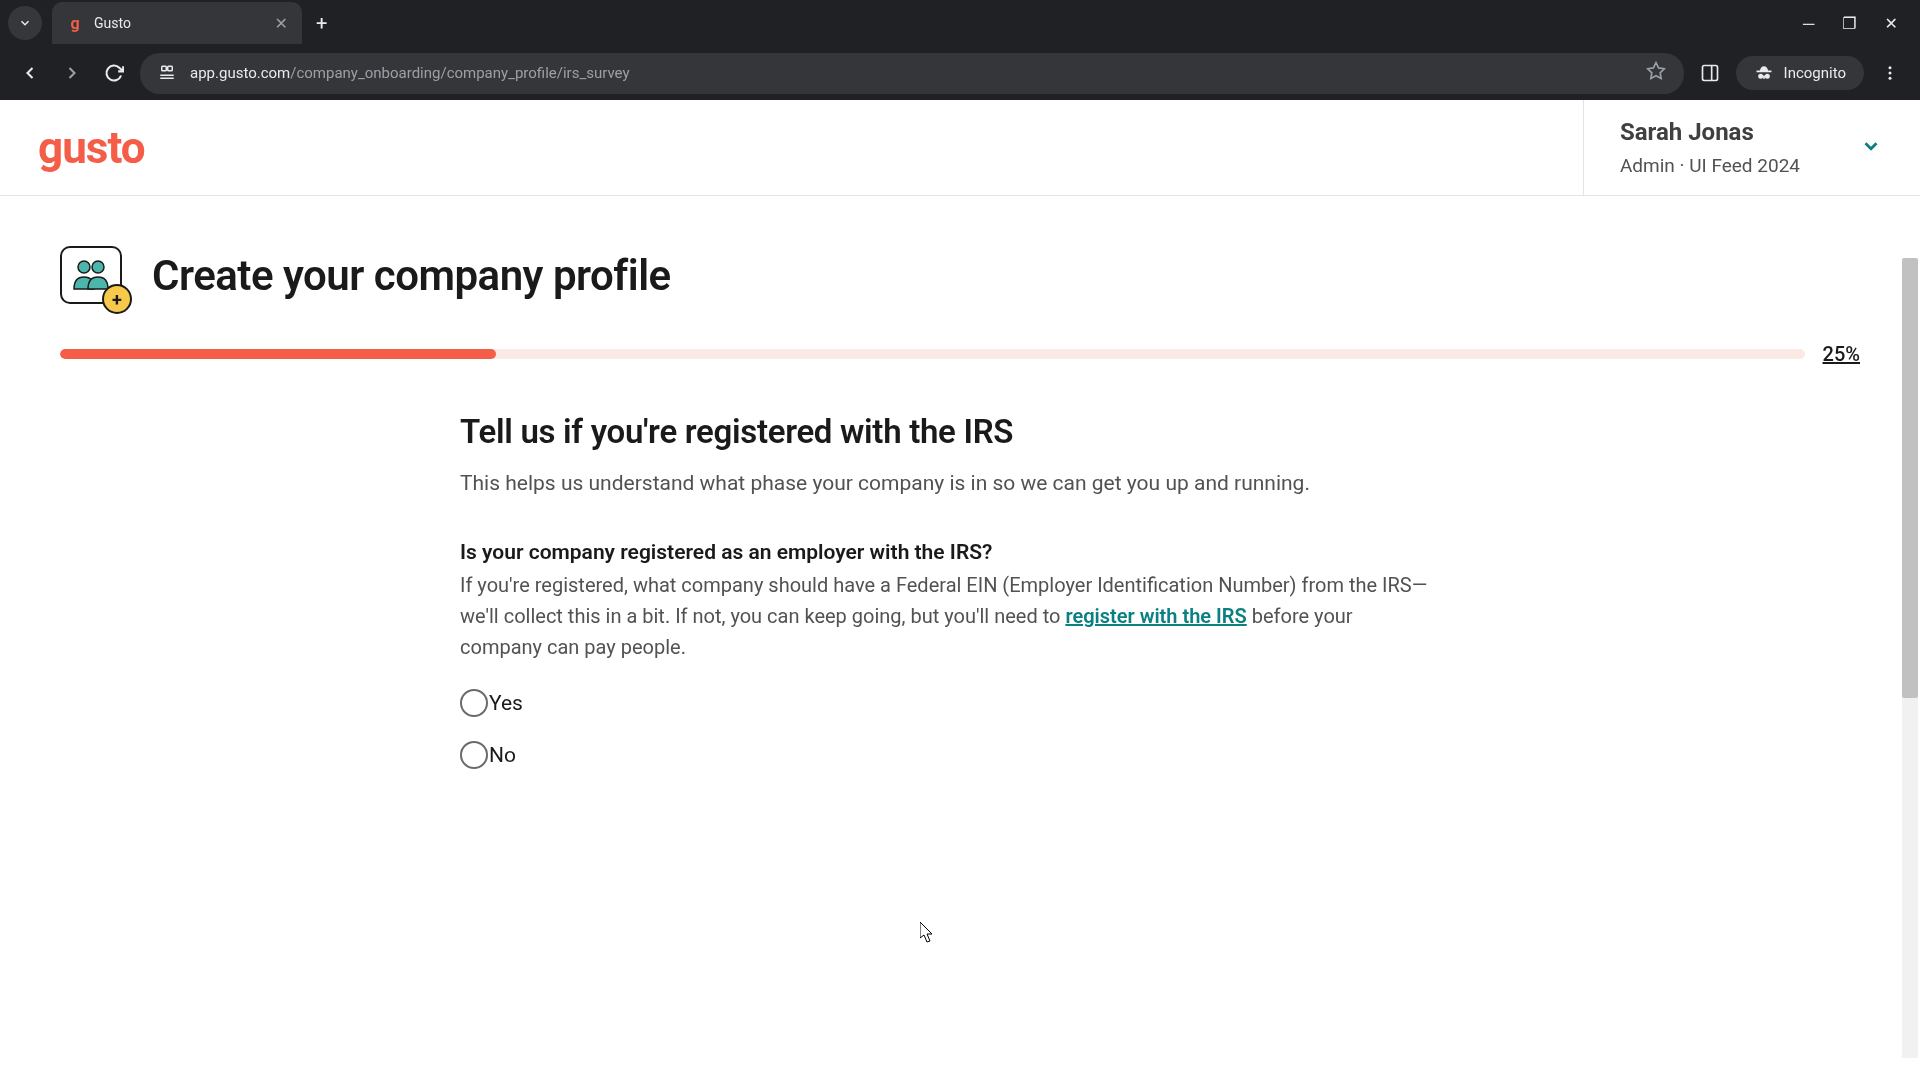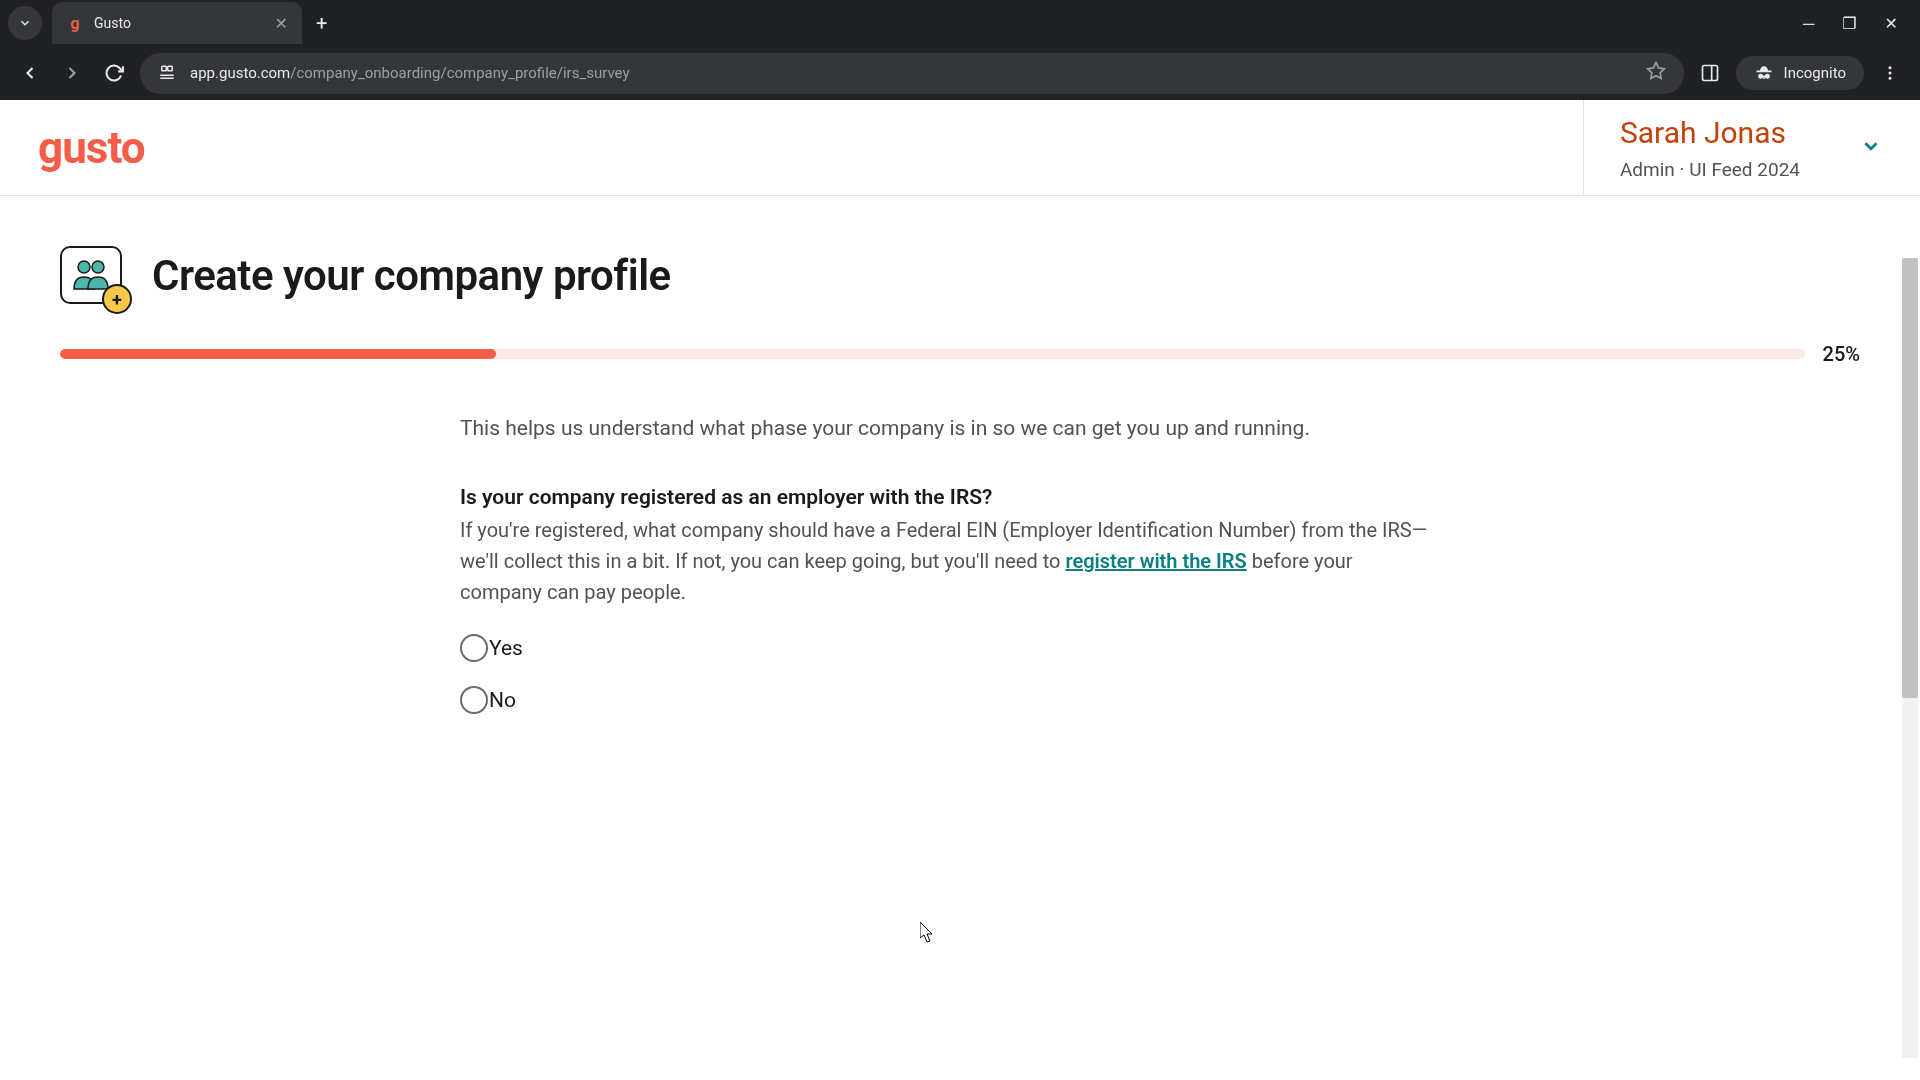--- a/index.html
+++ b/index.html
@@ -27,36 +27,36 @@
     .star-btn { color: #9aa0a6; cursor: pointer; }
     .toolbar-btn { color: #e8eaed; cursor: pointer; width: 32px; height: 32px; display: flex; align-items: center; justify-content: center; }
     .incognito { background: #35363a; height: 34px; border-radius: 20px; display: flex; align-items: center; padding: 0 18px; gap: 10px; color: #e8eaed; font-size: 15px; }
     .more-btn { color: #e8eaed; cursor: pointer; width: 32px; display: flex; align-items: center; justify-content: center; }
 
     
     .app-header { height: 96px; border-bottom: 1px solid #e4e4e4; display: flex; align-items: center; padding: 0 38px; justify-content: space-between; }
     .logo { color: #f45d48; font-size: 44px; font-weight: 700; letter-spacing: -1px; }
     .user-menu { display: flex; align-items: center; gap: 60px; border-left: 1px solid #e4e4e4; padding-left: 36px; height: 100%; cursor: pointer; }
     .user-info { display: flex; flex-direction: column; }
-    .user-name { font-size: 30px; font-weight: 400; color: #c2410c; }
+    .user-name { font-size: 24px; font-weight: 700; color: #404040; }
     .user-role { font-size: 19px; color: #525252; margin-top: 8px; }
     .chevron-down { color: #0a8080; }
 
     
     .main { padding: 50px 60px; }
     .page-header { display: flex; align-items: center; gap: 30px; margin-bottom: 38px; }
     .page-icon { width: 62px; height: 58px; border: 2px solid #1a1a1a; border-radius: 10px; display: flex; align-items: center; justify-content: center; position: relative; }
     .people-svg { width: 40px; height: 36px; }
     .plus-badge { position: absolute; right: -12px; bottom: -12px; width: 30px; height: 30px; background: #f7c94b; border-radius: 50%; border: 2px solid #1a1a1a; display: flex; align-items: center; justify-content: center; font-size: 18px; font-weight: bold; color: #1a1a1a; }
     .page-title { font-size: 42px; font-weight: 600; color: #1a1a1a; letter-spacing: -0.5px; }
 
     .progress-row { display: flex; align-items: center; gap: 18px; margin-bottom: 46px; }
     .progress-bar { flex: 1; height: 10px; background: #fce8e4; border-radius: 5px; overflow: hidden; }
     .progress-fill { height: 100%; background: #f45d48; border-radius: 5px; }
-    .progress-label { font-size: 20px; color: #1a1a1a; font-weight: 500; }
+    .progress-label { font-size: 20px; color: #1a1a1a; font-weight: 500; text-decoration: underline; }
 
     .form-section { max-width: 970px; margin-left: 400px; }
     .section-title { font-size: 33px; font-weight: 600; color: #1a1a1a; margin-bottom: 16px; letter-spacing: -0.3px; }
     .section-desc { font-size: 21px; color: #525252; line-height: 1.55; margin-bottom: 40px; }
     .question-label { font-size: 21px; font-weight: 600; color: #1a1a1a; margin-bottom: 6px; }
     .question-help { font-size: 20px; color: #525252; line-height: 1.55; margin-bottom: 26px; }
     .question-help a { color: #0a8080; text-decoration: underline; font-weight: 600; }
 
     .radio-group { display: flex; flex-direction: column; gap: 24px; }
     .radio-option { display: flex; align-items: center; gap: 1px; cursor: pointer; }
@@ -176,20 +176,21 @@
   </div>
 
   <div class="progress-row">
     <div class="progress-bar">
       <div class="progress-fill" style="width:25%"></div>
     </div>
     <span class="progress-label">25%</span>
   </div>
 
   <div class="form-section">
+    <h2 class="section-title">Tell us if you're registered with the IRS</h2>
     <p class="section-desc">This helps us understand what phase your company is in so we can get you up and running.</p>
 
     <div class="question-label">Is your company registered as an employer with the IRS?</div>
     <p class="question-help">
       <span>If you're registered, what company should have a Federal EIN (Employer Identification Number) from the IRS—we'll collect this in a bit. If not, you can keep going, but you'll need to </span><a href="#">register with the IRS</a><span> before your company can pay people.</span>
     </p>
 
     <div class="radio-group">
       <label class="radio-option">
         <span class="radio-circle"></span>

